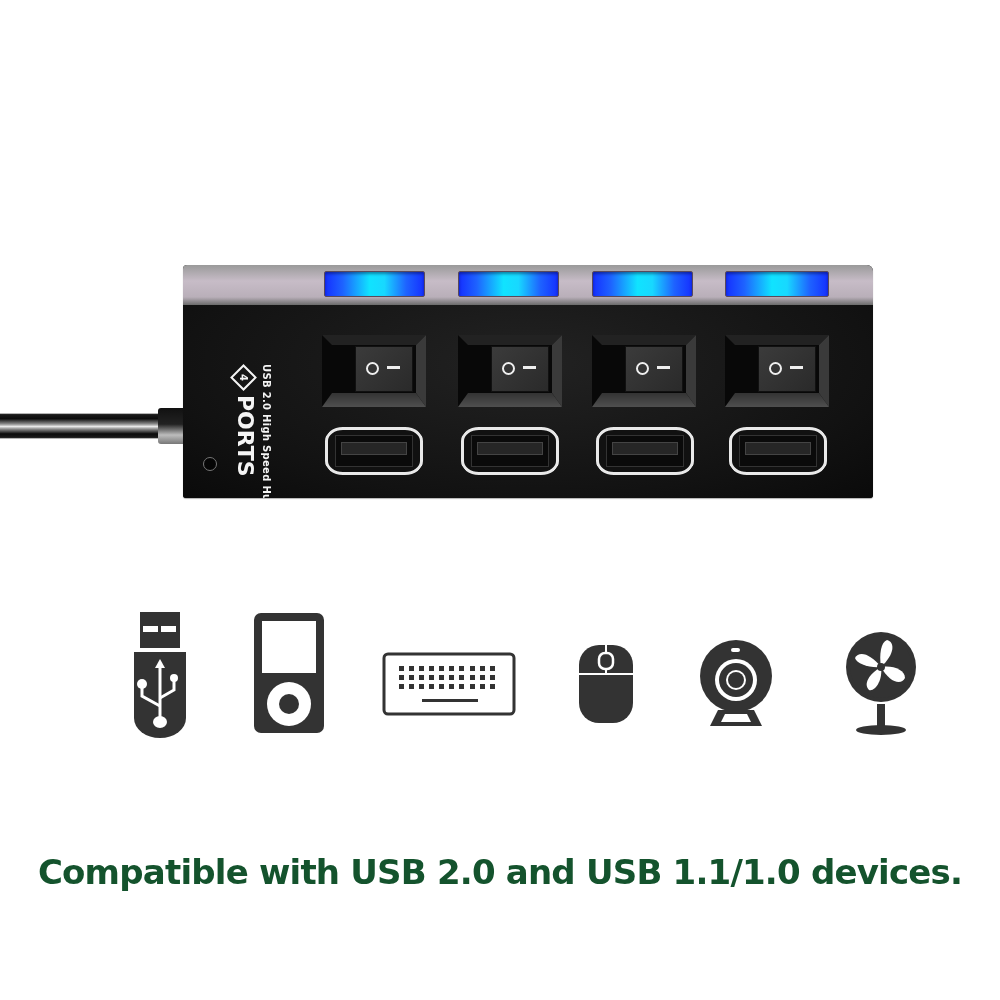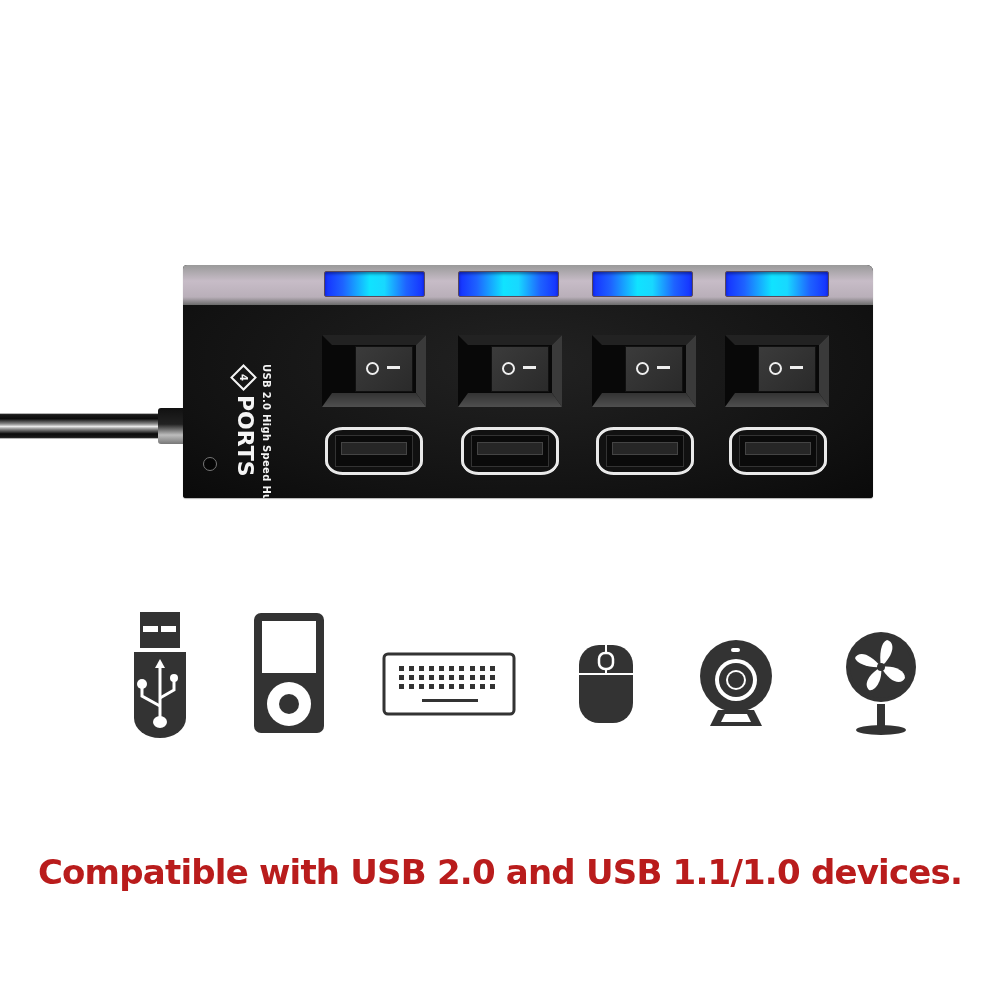--- a/index.html
+++ b/index.html
@@ -48,21 +48,21 @@
   .brand .line1 { position:absolute; left:0; top:0; white-space:nowrap; font-weight:bold; font-size:10px; letter-spacing:.3px; }
   .brand .line2 { position:absolute; left:0; top:14px; white-space:nowrap; font-weight:bold; font-size:22px; }
   .brand .diamond { display:inline-block; width:15px; height:15px; border:2px solid #f4f4f4; transform:rotate(45deg); margin:0 8px 0 4px; position:relative; top:-2px; }
   .brand .diamond span { display:block; transform:rotate(-45deg); font-size:10px; text-align:center; line-height:15px; }
   .led-hole { position:absolute; left:20px; top:152px; width:12px; height:12px; border-radius:50%; background:#050505; border:1px solid #777; }
 
   
   .icons { position:absolute; left:0; top:600px; width:1000px; height:150px; }
   .icon { position:absolute; }
   .caption { position:absolute; left:0; width:1000px; top:852px; text-align:center; font-family:"DejaVu Sans", sans-serif;
-    font-weight:bold; font-size:34px; letter-spacing:-0.8px; color:#b91c1c; }
+    font-weight:bold; font-size:34px; letter-spacing:-0.8px; color:#14532d; }
 </style>
 </head>
 <body>
 
 <div>
   <div class="cable"></div>
   <div class="cable-boot"></div>
 
   <div class="hub">
     <div class="hub-top">

